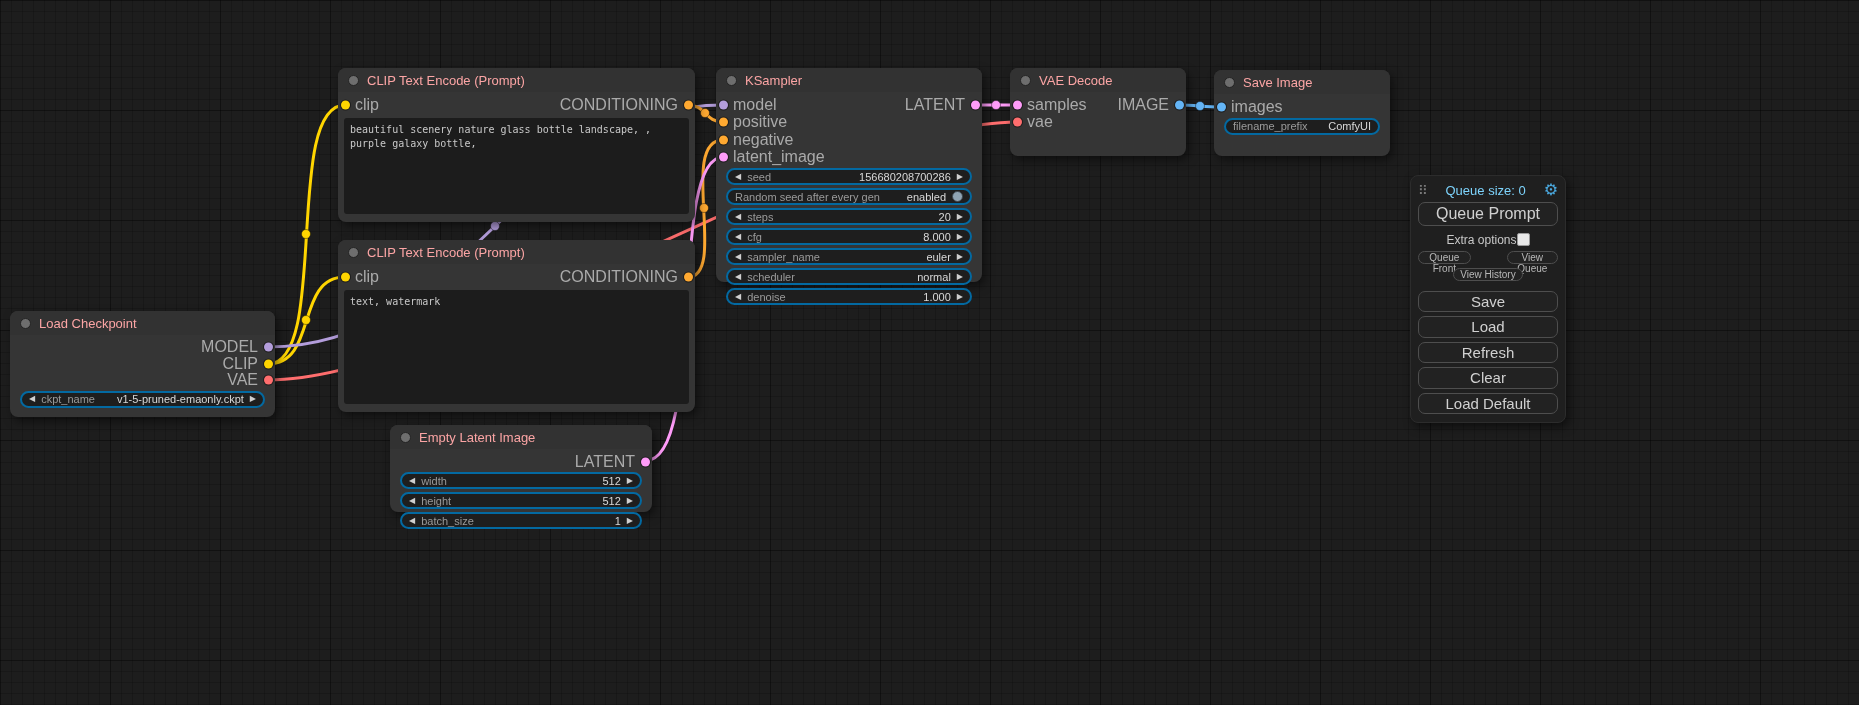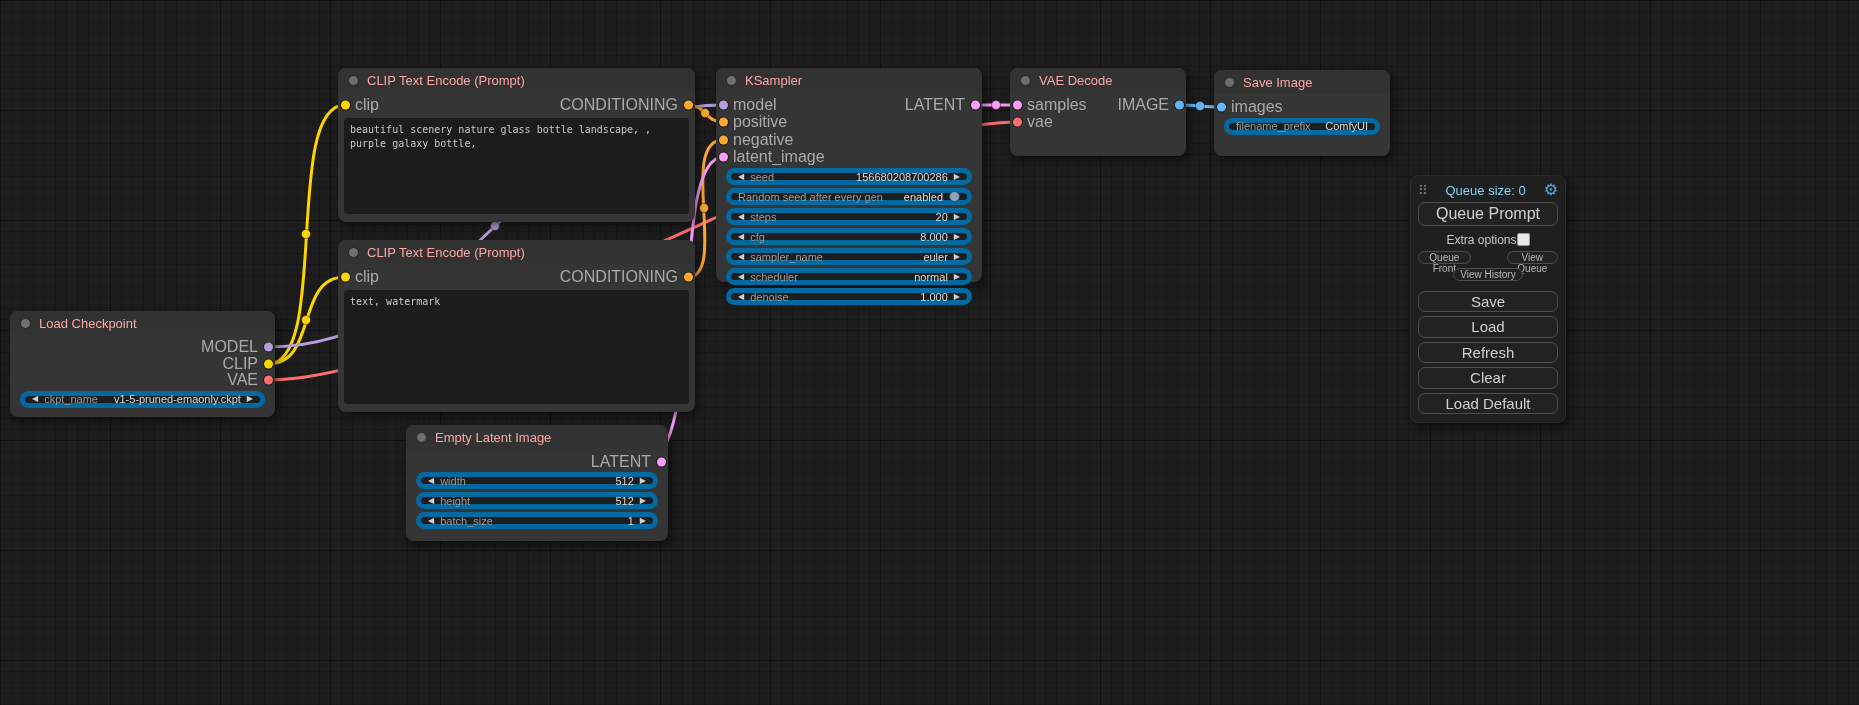--- a/index.html
+++ b/index.html
@@ -33,21 +33,21 @@
   .slot{position:relative;height:17.5px;font-size:16px;color:#aaa;}
   .slot .lbl-in{position:absolute;left:17px;top:50%;transform:translateY(-50%);white-space:nowrap;}
   .slot .lbl-out{position:absolute;right:17px;top:50%;transform:translateY(-50%);white-space:nowrap;}
   .dot{width:9px;height:9px;border-radius:50%;box-shadow:0 0 0 1px rgba(0,0,0,.45);}
   .slot .in-dot{position:absolute;left:2.5px;top:50%;transform:translateY(-50%);}
   .slot .out-dot{position:absolute;right:2.5px;top:50%;transform:translateY(-50%);}
   .c-model{background:#b39ddb}.c-clip{background:#ffd500}.c-vae{background:#ff6e6e}
   .c-cond{background:#ffa931}.c-latent{background:#ff9cf9}.c-image{background:#64b5f6}
   .widgets{padding:2px 10px;display:flex;flex-direction:column;gap:3px;}
   .widget{
-    box-sizing:border-box;height:17px;background:#1e1e1e;border:5px solid #0369a1;
+    box-sizing:border-box;height:17px;background:#1e1e1e;border:2px solid #0369a1;
     border-radius:9px;display:flex;align-items:center;gap:6px;padding:0 7px;
     font-size:11px;white-space:nowrap;
   }
   .w-label{color:#9a9a9a;overflow:hidden;text-overflow:ellipsis;}
   .w-value{margin-left:auto;color:#d8d8d8;}
   .arr{color:#cfcfcf;font-size:8px;line-height:1;flex:0 0 auto;}
   .toggle-dot{width:9px;height:9px;border-radius:50%;background:#8fa4b4;border:1px solid #3c454d;flex:0 0 auto;}
   .prompt{
     margin:4px 6px;background:#1c1c1c;border-radius:3px;padding:5px 6px;
     color:#c9c9c9;font-family:"DejaVu Sans Mono",monospace;font-size:10px;line-height:1.4;
@@ -163,21 +163,21 @@
       <div class="slot">
         <span class="dot in-dot c-clip"></span>
         <span class="lbl-in">clip</span>
         <span class="lbl-out">CONDITIONING</span>
         <span class="dot out-dot c-cond"></span>
       </div>
     </div>
     <div class="prompt" style="height:114px;">text, watermark</div>
   </div>
 
-  <div class="node" style="left:406px;top:425px;width:262px;height:116px;">
+  <div class="node" style="left:390px;top:425px;width:262px;height:87px;">
     <div class="node-title">
       <span class="title-dot"></span>
       <span>Empty Latent Image</span>
     </div>
     <div class="slots" style="padding-top:4px;">
       <div class="slot" style="height:17px;">
         <span class="lbl-out">LATENT</span>
         <span class="dot out-dot c-latent"></span>
       </div>
     </div>

